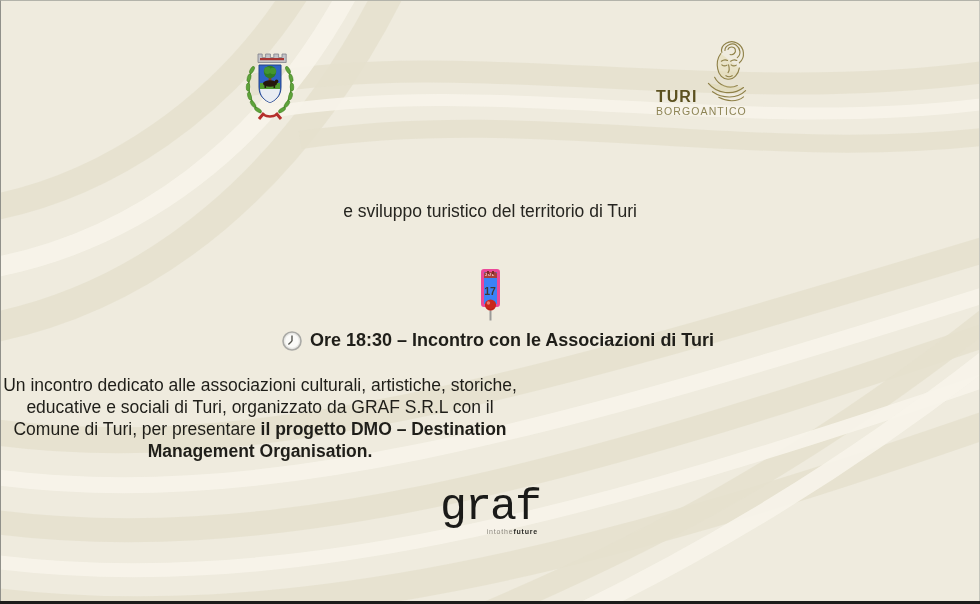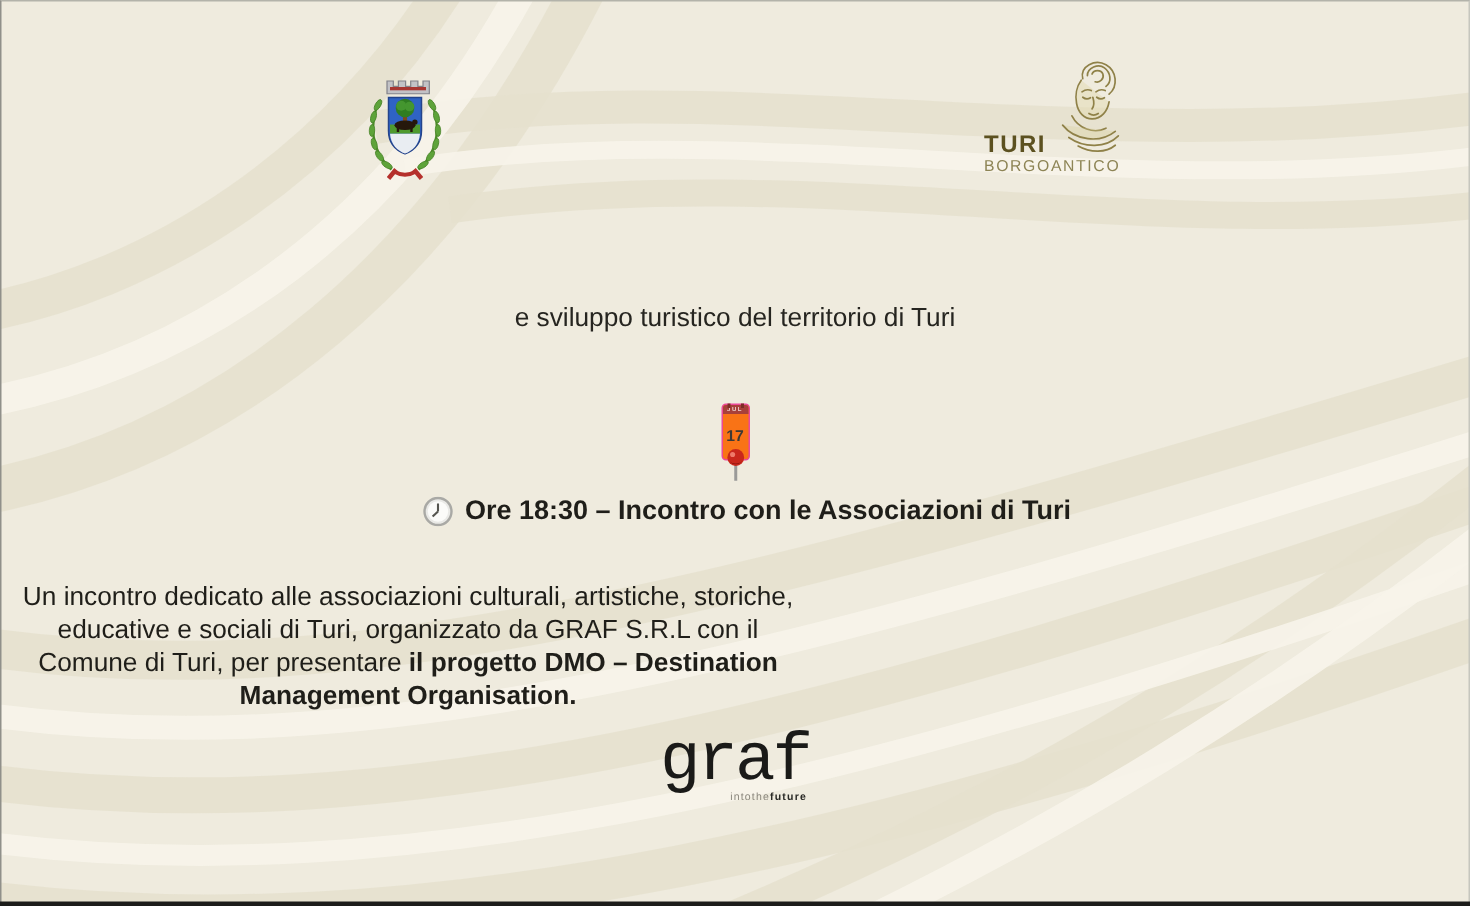--- a/index.html
+++ b/index.html
@@ -32,21 +32,21 @@
   .title2 .t-light{font-weight:normal;color:#A59D87;}
 
   .subtitle{font-size:17.5px;line-height:21.5px;color:#262520;}
 
   
   .row{display:flex;align-items:center;justify-content:center;gap:8px;font-size:17.5px;color:#1F1E19;}
   .row.bold{font-weight:bold;font-size:18px;padding-left:16px;}
   .icon-box{display:inline-flex;align-items:center;justify-content:center;}
 
   
-  .cal{width:19px;height:38px;background:#f97316;border:1px solid #ec4899;border-radius:3px;position:relative;box-sizing:border-box;}
+  .cal{width:19px;height:38px;background:#3b82f6;border:3px solid #ec4899;border-radius:3px;position:relative;box-sizing:border-box;}
   .cal-top{position:absolute;top:0;left:0;right:0;height:6px;background:#A8403A;border-radius:2px 2px 0 0;
     font-size:4px;line-height:6px;color:#F0D3D0;text-align:center;letter-spacing:1px;font-weight:bold;}
   .cal-top::before,.cal-top::after{content:"";position:absolute;top:-1px;width:2px;height:3px;background:#7E2C28;}
   .cal-top::before{left:3px;} .cal-top::after{right:3px;}
   .cal-day{position:absolute;top:6px;left:0;right:0;bottom:0;display:flex;align-items:center;justify-content:center;
     font-size:10.5px;font-weight:600;color:#3C3A36;}
 
   
   .paragraph{width:520px;margin:0 auto;font-size:17.5px;line-height:22px;color:#1F1E19;}
   .paragraph .p-bold{font-weight:bold;}
@@ -180,21 +180,21 @@
         <circle cx="10" cy="10" r="6.8" fill="#FBFBF9"></circle>
         <line x1="10" y1="10" x2="10" y2="4.6" stroke="#55554F" stroke-width="1.4"></line>
         <line x1="10" y1="10" x2="6.4" y2="13.4" stroke="#55554F" stroke-width="1.4"></line>
       </svg>
     </span>
     <span>Ore 18:30 – Incontro con le Associazioni di Turi</span>
   </div>
 </div>
 
 <div class="layer" style="top:374px;">
-  <p class="paragraph" style="margin:12px;"><span>Un incontro dedicato alle associazioni culturali, artistiche, storiche, educative e sociali di Turi, organizzato da GRAF S.R.L con il Comune di Turi, per presentare </span><span class="p-bold">il progetto DMO – Destination Management Organisation.</span></p>
+  <p class="paragraph" style="margin:0;"><span>Un incontro dedicato alle associazioni culturali, artistiche, storiche, educative e sociali di Turi, organizzato da GRAF S.R.L con il Comune di Turi, per presentare </span><span class="p-bold">il progetto DMO – Destination Management Organisation.</span></p>
 </div>
 
 <div class="layer" style="top:486px;">
   <div class="graf-logo">
     <div class="graf-word">graf</div>
     <div class="graf-tagline"><span>intothe</span><span class="tag-bold">future</span></div>
   </div>
 </div>
 
 <div class="frame"></div>

